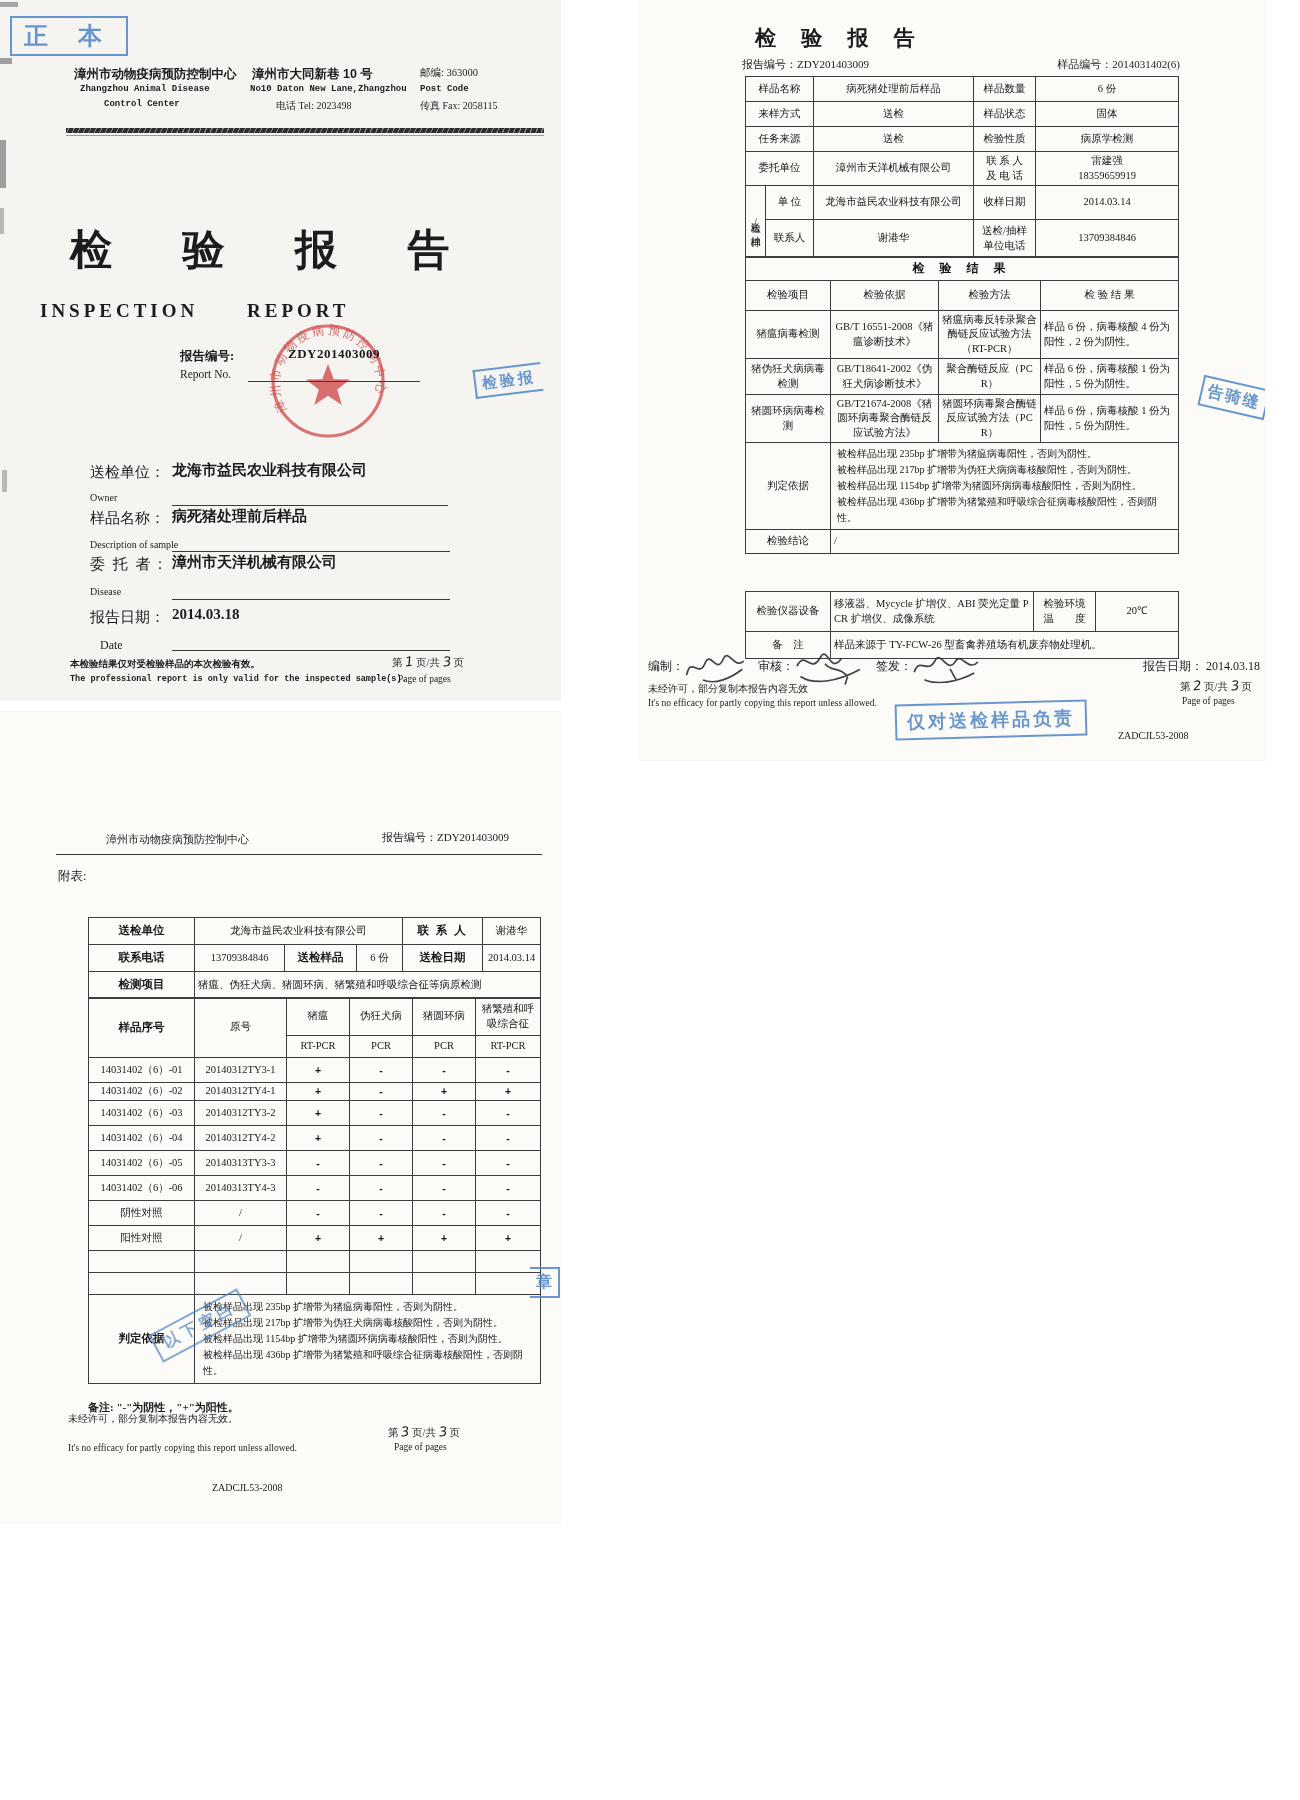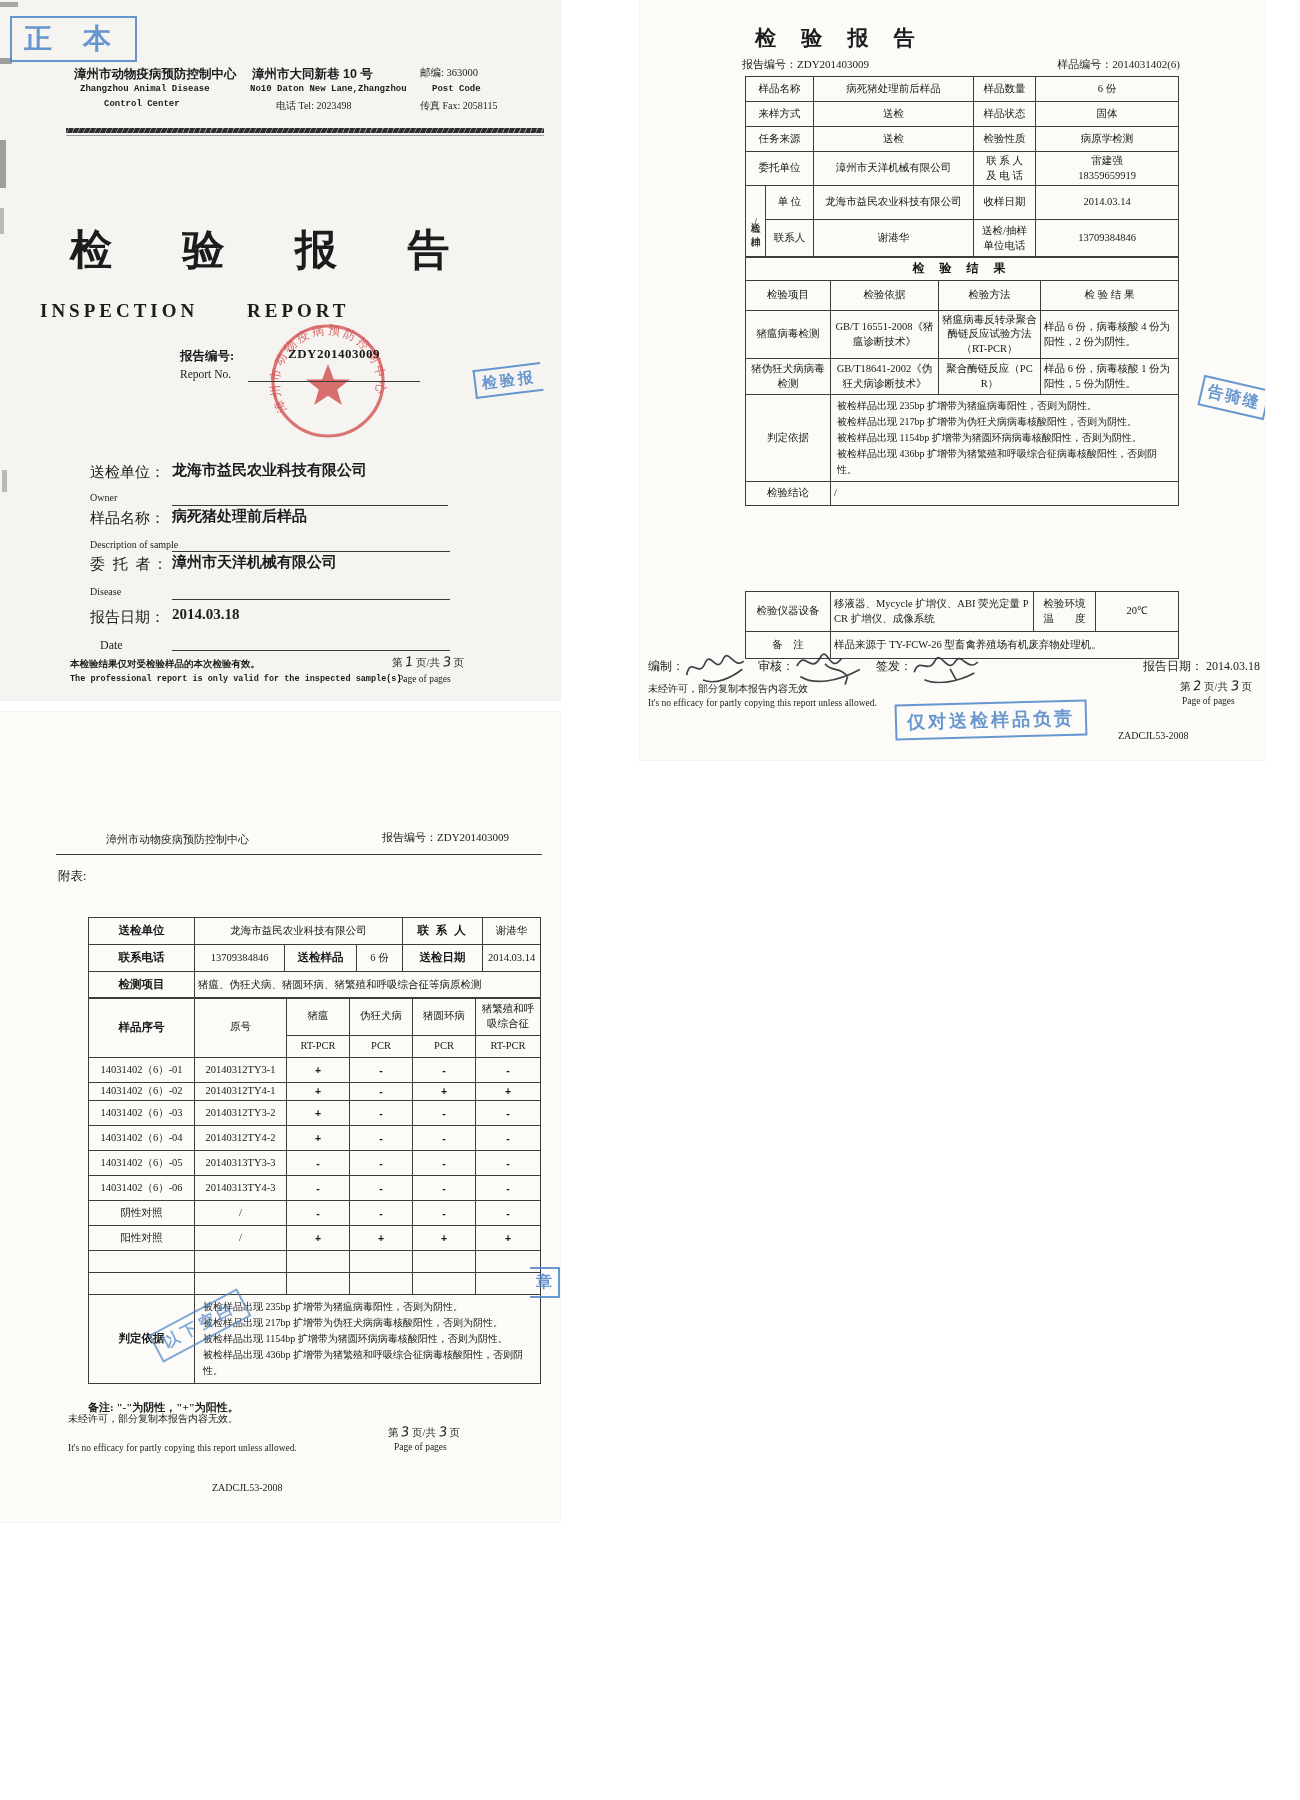--- a/index.html
+++ b/index.html
@@ -36,32 +36,32 @@
 <div id="canvas">
 
   <div class="page" id="page1">
 
     <div class="smudge" style="left:0;top:2px;width:18px;height:5px;opacity:.45;"></div>
     <div class="smudge" style="left:0;top:58px;width:12px;height:6px;opacity:.5;"></div>
     <div class="smudge" style="left:0;top:140px;width:6px;height:48px;opacity:.5;"></div>
     <div class="smudge" style="left:0;top:208px;width:4px;height:26px;opacity:.35;"></div>
     <div class="smudge" style="left:2px;top:470px;width:5px;height:22px;opacity:.35;"></div>
 
-    <div class="abs stamp-blue" style="left:10px;top:16px;padding:2px 12px;font-size:28px;letter-spacing:12px;border-width:2.5px;">正 本</div>
+    <div class="abs stamp-blue" style="left:10px;top:16px;padding:2px 12px;font-size:24px;letter-spacing:12px;border-width:2.5px;">正 本</div>
 
     <div class="abs sans b" style="left:74px;top:66px;font-size:12.5px;">漳州市动物疫病预防控制中心</div>
     <div class="abs mono" style="left:80px;top:84px;font-size:9px;font-weight:bold;">Zhangzhou Animal Disease</div>
     <div class="abs mono" style="left:104px;top:99px;font-size:9px;font-weight:bold;">Control Center</div>
 
     <div class="abs sans b" style="left:252px;top:66px;font-size:12.5px;">漳州市大同新巷 10 号</div>
     <div class="abs mono" style="left:250px;top:84px;font-size:9px;font-weight:bold;">No10 Daton New Lane,Zhangzhou</div>
     <div class="abs" style="left:276px;top:99px;font-size:10px;">电话 Tel: 2023498</div>
 
     <div class="abs" style="left:420px;top:66px;font-size:10.5px;">邮编: 363000</div>
-    <div class="abs mono" style="left:432px;top:84px;font-size:9px;font-weight:bold;">Post Code</div>
+    <div class="abs mono" style="left:420px;top:84px;font-size:9px;font-weight:bold;">Post Code</div>
     <div class="abs" style="left:420px;top:99px;font-size:10px;">传真 Fax: 2058115</div>
 
     <div class="abs" style="left:66px;top:128px;width:478px;height:5px;
          background:repeating-linear-gradient(115deg,#2e2e2e 0 2px,#8a8a8a 2px 3px,#2e2e2e 3px 5px);"></div>
     <div class="abs" style="left:66px;top:135px;width:478px;height:1px;background:#9a9a9a;"></div>
 
     <div class="abs b ctr" style="left:40px;top:222px;width:480px;font-size:42px;letter-spacing:30px;text-indent:30px;">检 验 报 告</div>
     <div class="abs b ctr" style="left:40px;top:300px;width:480px;font-size:19px;letter-spacing:4px;word-spacing:40px;">INSPECTION REPORT</div>
 
     <svg class="abs" style="left:265px;top:318px;" width="126" height="126" viewBox="0 0 126 126">
@@ -199,20 +199,26 @@
       <tr style="height:48px">
         <td>猪瘟病毒检测</td>
         <td>GB/T 16551-2008《猪瘟诊断技术》</td>
         <td>猪瘟病毒反转录聚合酶链反应试验方法（RT-PCR）</td>
         <td class="tl">样品 6 份，病毒核酸 4 份为阳性，2 份为阴性。</td>
       </tr>
       <tr style="height:36px">
         <td>猪伪狂犬病病毒检测</td>
         <td>GB/T18641-2002《伪狂犬病诊断技术》</td>
         <td>聚合酶链反应（PCR）</td>
+        <td class="tl">样品 6 份，病毒核酸 1 份为阳性，5 份为阴性。</td>
+      </tr>
+      <tr style="height:48px">
+        <td>猪圆环病病毒检测</td>
+        <td>GB/T21674-2008《猪圆环病毒聚合酶链反应试验方法》</td>
+        <td>猪圆环病毒聚合酶链反应试验方法（PCR）</td>
         <td class="tl">样品 6 份，病毒核酸 1 份为阳性，5 份为阴性。</td>
       </tr>
       <tr style="height:78px">
         <td>判定依据</td>
         <td colspan="3" class="tl" style="font-size:10px;padding:3px 6px;">
           <div class="jline">被检样品出现 235bp 扩增带为猪瘟病毒阳性，否则为阴性。</div>
           <div class="jline">被检样品出现 217bp 扩增带为伪狂犬病病毒核酸阳性，否则为阴性。</div>
           <div class="jline">被检样品出现 1154bp 扩增带为猪圆环病病毒核酸阳性，否则为阴性。</div>
           <div class="jline">被检样品出现 436bp 扩增带为猪繁殖和呼吸综合征病毒核酸阳性，否则阴性。</div>
         </td>

